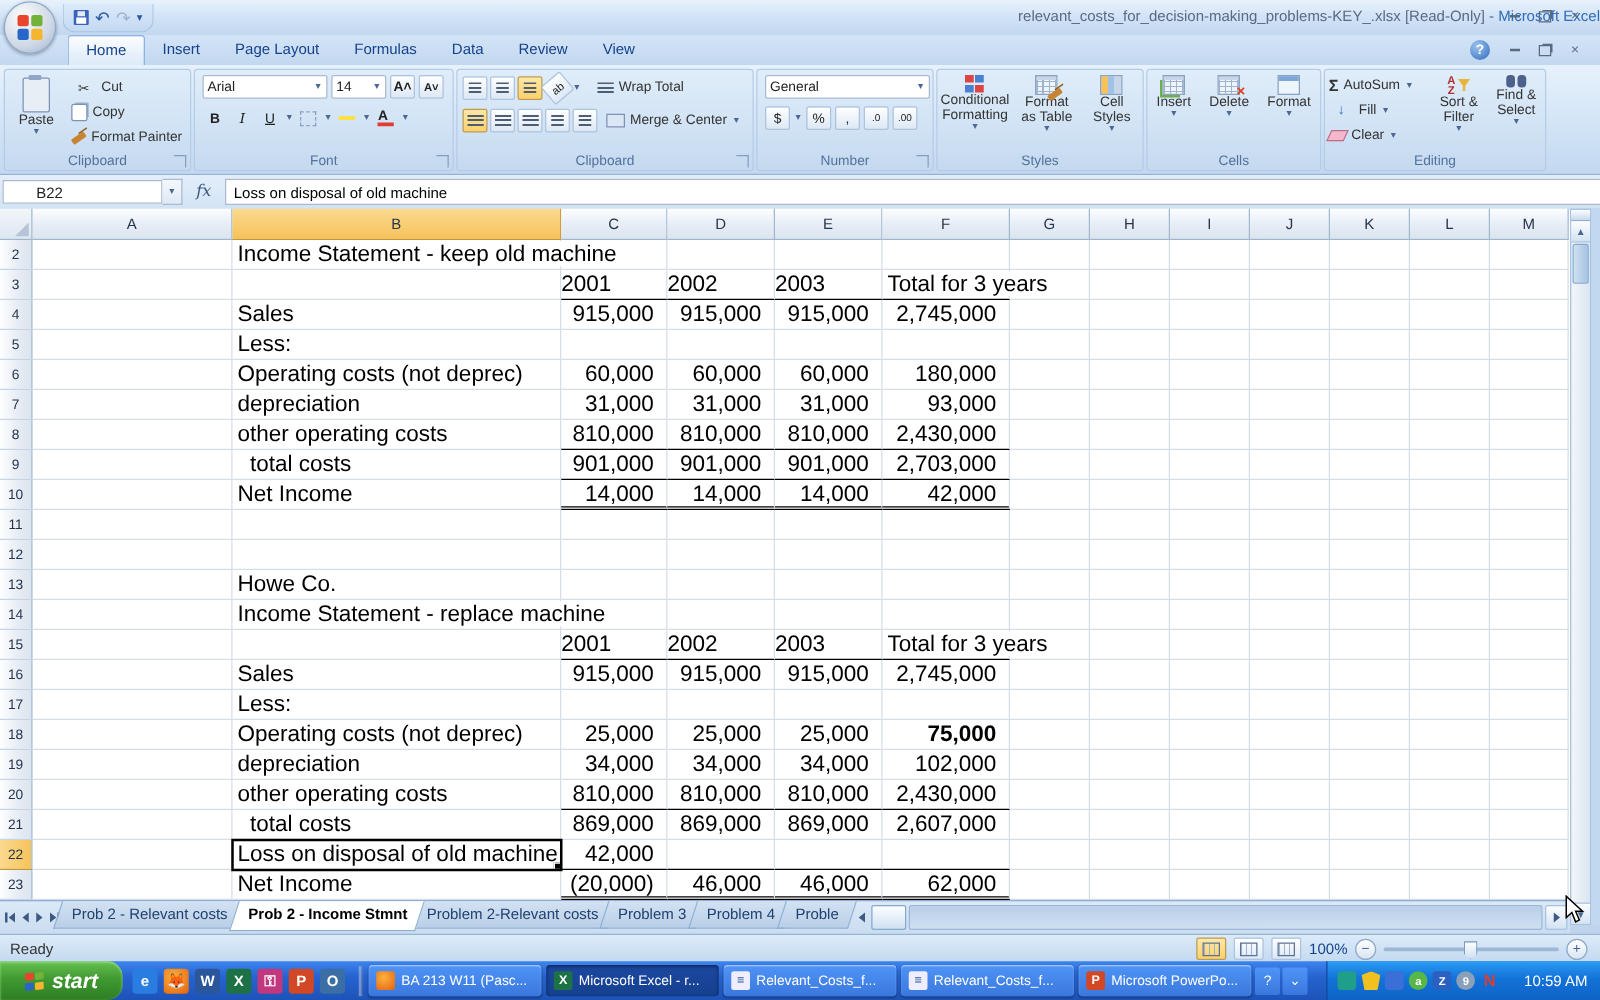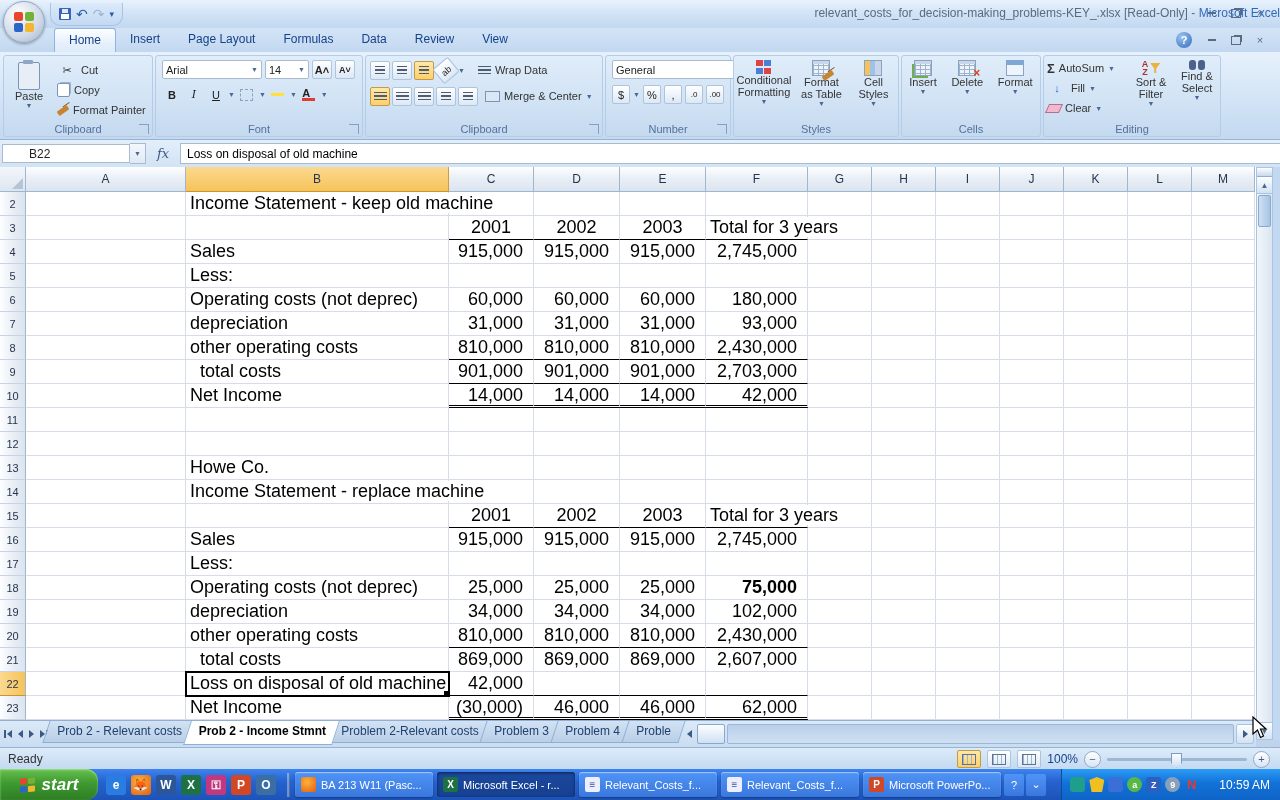--- a/index.html
+++ b/index.html
@@ -96,21 +96,21 @@
   .colhdr.sel{background:linear-gradient(#fbd98f,#f6c35a);border-right-color:#d09c3f;border-bottom-color:#c8952f;}
   .gridwrap{position:absolute;top:25px;left:0;width:1256px;height:528px;}
   .grow{display:flex;height:24px;}
   .rowhdr{width:26px;height:24px;box-sizing:border-box;border-right:1px solid #9eb6ce;border-bottom:1px solid #c6d3e2;
     background:linear-gradient(90deg,#fdfeff,#e6ecf4 60%,#dbe4ef);display:flex;align-items:center;justify-content:center;
     font-size:11px;color:#26354c;}
   .rowhdr.sel{background:linear-gradient(90deg,#fbd98f,#f6c35a);border-bottom-color:#c8952f;}
   .cell{height:24px;box-sizing:border-box;border-right:1px solid #d6dde8;border-bottom:1px solid #d6dde8;
     font-size:18px;line-height:22px;color:#000;overflow:hidden;white-space:pre;position:relative;}
   .cell.num{text-align:right;padding-right:10px;}
-  .cell.ctr{text-align:center;}
+  .cell.ctr{}
   .cell.txt{padding-left:4px;}
   .cell.r1{border-bottom:1.5px solid #000;}
   .cell.r2{border-bottom:3px double #000;}
   .cell.spill{overflow:visible;z-index:2;}
   .cell.spill span{background:#fff;padding-right:3px;}
   .cell.selcell{outline:2px solid #000;outline-offset:-1px;z-index:3;}
   .cell.selcell:after{content:"";position:absolute;right:-1px;bottom:-1px;width:5px;height:5px;background:#000;border-left:1px solid #fff;border-top:1px solid #fff;}
 
   
   .vscroll{position:absolute;top:167px;right:7px;width:17px;height:573px;background:linear-gradient(90deg,#f2f6fa,#dbe5f0);border:1px solid #a9c4e2;box-sizing:border-box;}
@@ -313,21 +313,21 @@
         <span class="mini box">
             <span class="lines sh"></span>
           </span>
         <span class="mini on">
             <span class="lines sh"></span>
           </span>
         <span class="mini box" style="transform:rotate(-40deg);font-size:9px;">ab</span>
           <span class="dd">▼</span>
         <div class="smallrow" style="margin-left:8px">
             <span class="lines"></span>
-            <span>Wrap Data</span>
+            <span>Wrap Total</span>
           </div>
       </div>
       <div style="display:flex;gap:2px;align-items:center;margin-top:6px;">
         <span class="mini on">
             <span class="lines"></span>
           </span>
         <span class="mini box">
             <span class="lines"></span>
           </span>
         <span class="mini box">
@@ -343,21 +343,21 @@
             <span style="width:13px;height:9px;border:1px solid #7c93b5;background:#dbe7f4;"></span>
             <span>Merge &amp; Center</span>
             <span class="dd">▼</span>
           </div>
       </div>
     </div>
     <span class="gl">Clipboard</span>
     <span class="launcher"></span>
   </div>
 
-  <div class="group" style="width:126px">
+  <div class="group" style="width:142px">
     <div class="gbody" style="padding:2px 6px;">
       <div class="combo" style="width:124px">
           <span>General</span>
           <span class="dd">▼</span>
         </div>
       <div style="display:flex;gap:3px;margin-top:6px;align-items:center;">
         <span class="mini box">$</span>
           <span class="dd">▼</span>
         <span class="mini box">%</span>
         <span class="mini box">,</span>
@@ -819,21 +819,21 @@
         <div class="cell" style="width: 64px;"></div>
         <div class="cell" style="width: 64px;"></div>
         <div class="cell" style="width: 64px;"></div>
         <div class="cell" style="width: 64px;"></div>
         <div class="cell" style="width: 63px;"></div>
       </div>
       <div class="grow">
         <div class="rowhdr">23</div>
         <div class="cell" style="width: 160px;"></div>
         <div class="cell txt" style="width: 263px;"><span>Net Income</span></div>
-        <div class="cell num r2" style="width: 85px;"><span>(30,000)</span></div>
+        <div class="cell num r2" style="width: 85px;"><span>(20,000)</span></div>
         <div class="cell num r2" style="width: 86px;"><span>46,000</span></div>
         <div class="cell num r2" style="width: 86px;"><span>46,000</span></div>
         <div class="cell num r2" style="width: 102px;"><span>62,000</span></div>
         <div class="cell" style="width: 64px;"></div>
         <div class="cell" style="width: 64px;"></div>
         <div class="cell" style="width: 64px;"></div>
         <div class="cell" style="width: 64px;"></div>
         <div class="cell" style="width: 64px;"></div>
         <div class="cell" style="width: 64px;"></div>
         <div class="cell" style="width: 63px;"></div>

